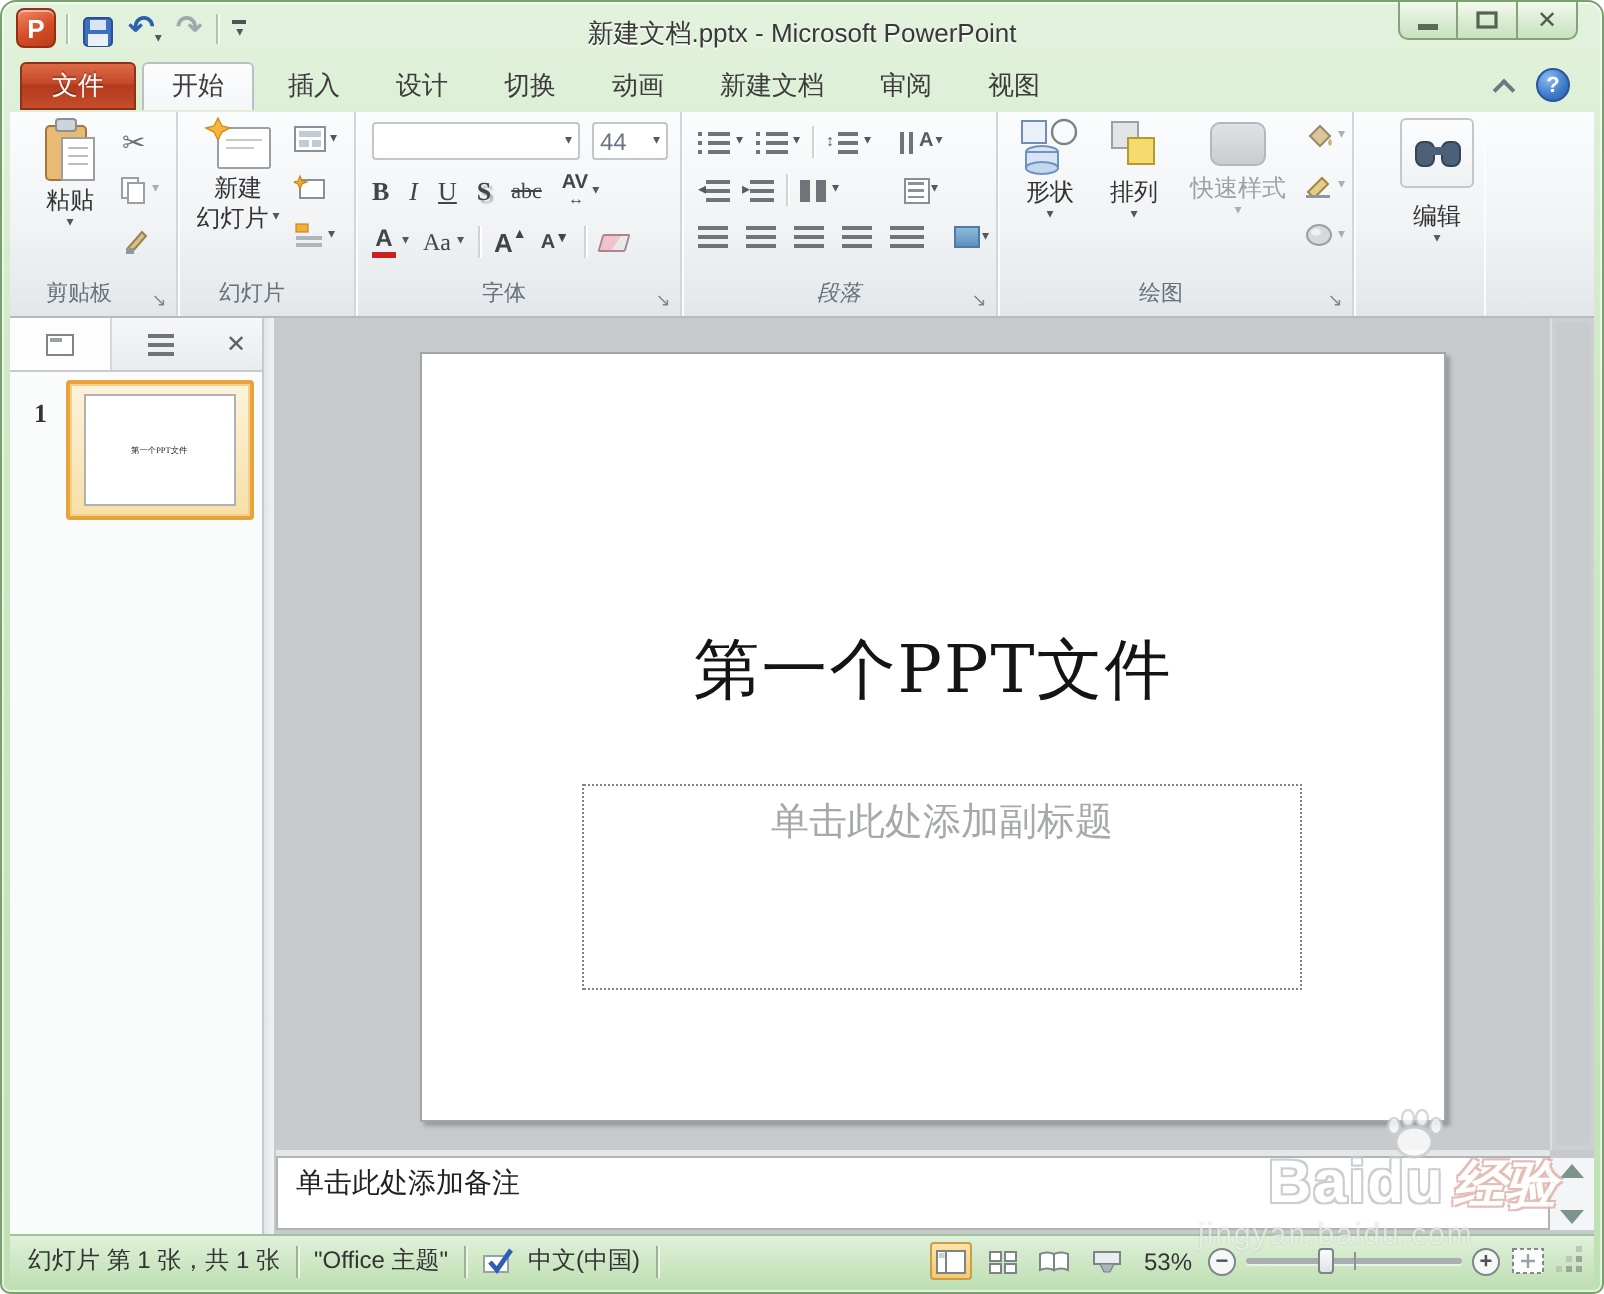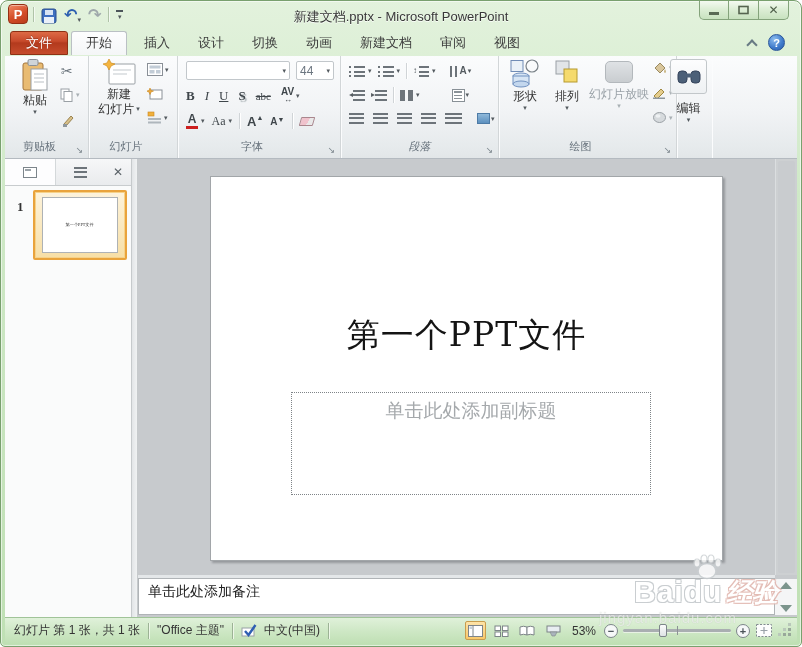--- a/index.html
+++ b/index.html
@@ -430,21 +430,21 @@
           <rect x="2" y="2.5" width="12" height="11" fill="#eaf1f8" stroke="#718cb6"></rect>
           <ellipse cx="12" cy="18" rx="8" ry="3" fill="#d7e5f4" stroke="#7191bf"></ellipse>
           <rect x="4" y="18" width="16" height="8" fill="#d7e5f4" stroke="#7191bf"></rect>
           <ellipse cx="12" cy="26" rx="8" ry="3" fill="#c3d7ee" stroke="#7191bf"></ellipse>
         </svg>
         <span class="lbl">形状</span>
         <span class="caret">▾</span>
       </div>
       <div class="bigbtn" style="left:90px;width:60px;">
         <span class="qstyle" style="margin-top:3px;"></span>
-        <span class="lbl dis" style="margin-top:3px;">幻灯片放映</span>
+        <span class="lbl dis" style="margin-top:3px;">快速样式</span>
         <span class="caret dis">▾</span>
       </div>
       <div class="smallbtn" style="left:153px;top:5px;">
         <svg width="15" height="13">
           <path d="M3 7 L8 2 L13 7 L8 12 Z" fill="#d9c69c" stroke="#9a8a60"></path>
           <path d="M13 8 q2 3 0 4 q-2 -1 0 -4" fill="#c9b684"></path>
         </svg>
         <span class="caret dis">▾</span>
       </div>
       <div class="smallbtn" style="left:153px;top:30px;">
@@ -458,21 +458,21 @@
         <svg width="15" height="13">
           <ellipse cx="7.5" cy="6.5" rx="6" ry="5" fill="#d6dadd" stroke="#9aa0a5"></ellipse>
           <ellipse cx="6" cy="5" rx="2.5" ry="1.8" fill="#eef1f3"></ellipse>
         </svg>
         <span class="caret dis">▾</span>
       </div>
       <div class="group-label">绘图</div>
       <div class="launcher">↘</div>
     </div>
 
-    <div class="group" style="left:660px;width:47px;border-right:none;">
+    <div class="group" style="left:690px;width:47px;border-right:none;">
       <div class="edit-frame">
         <svg width="24" height="17">
           <rect x="1" y="3" width="9" height="12" rx="3.5" fill="#4c6078" stroke="#34435a"></rect>
           <rect x="14" y="3" width="9" height="12" rx="3.5" fill="#4c6078" stroke="#34435a"></rect>
           <rect x="9" y="5.5" width="6" height="4" fill="#4c6078"></rect>
         </svg>
       </div>
       <div class="bigbtn" style="left:0;width:47px;top:45px;">
         <span class="lbl">编辑</span>
         <span class="caret">▾</span>

